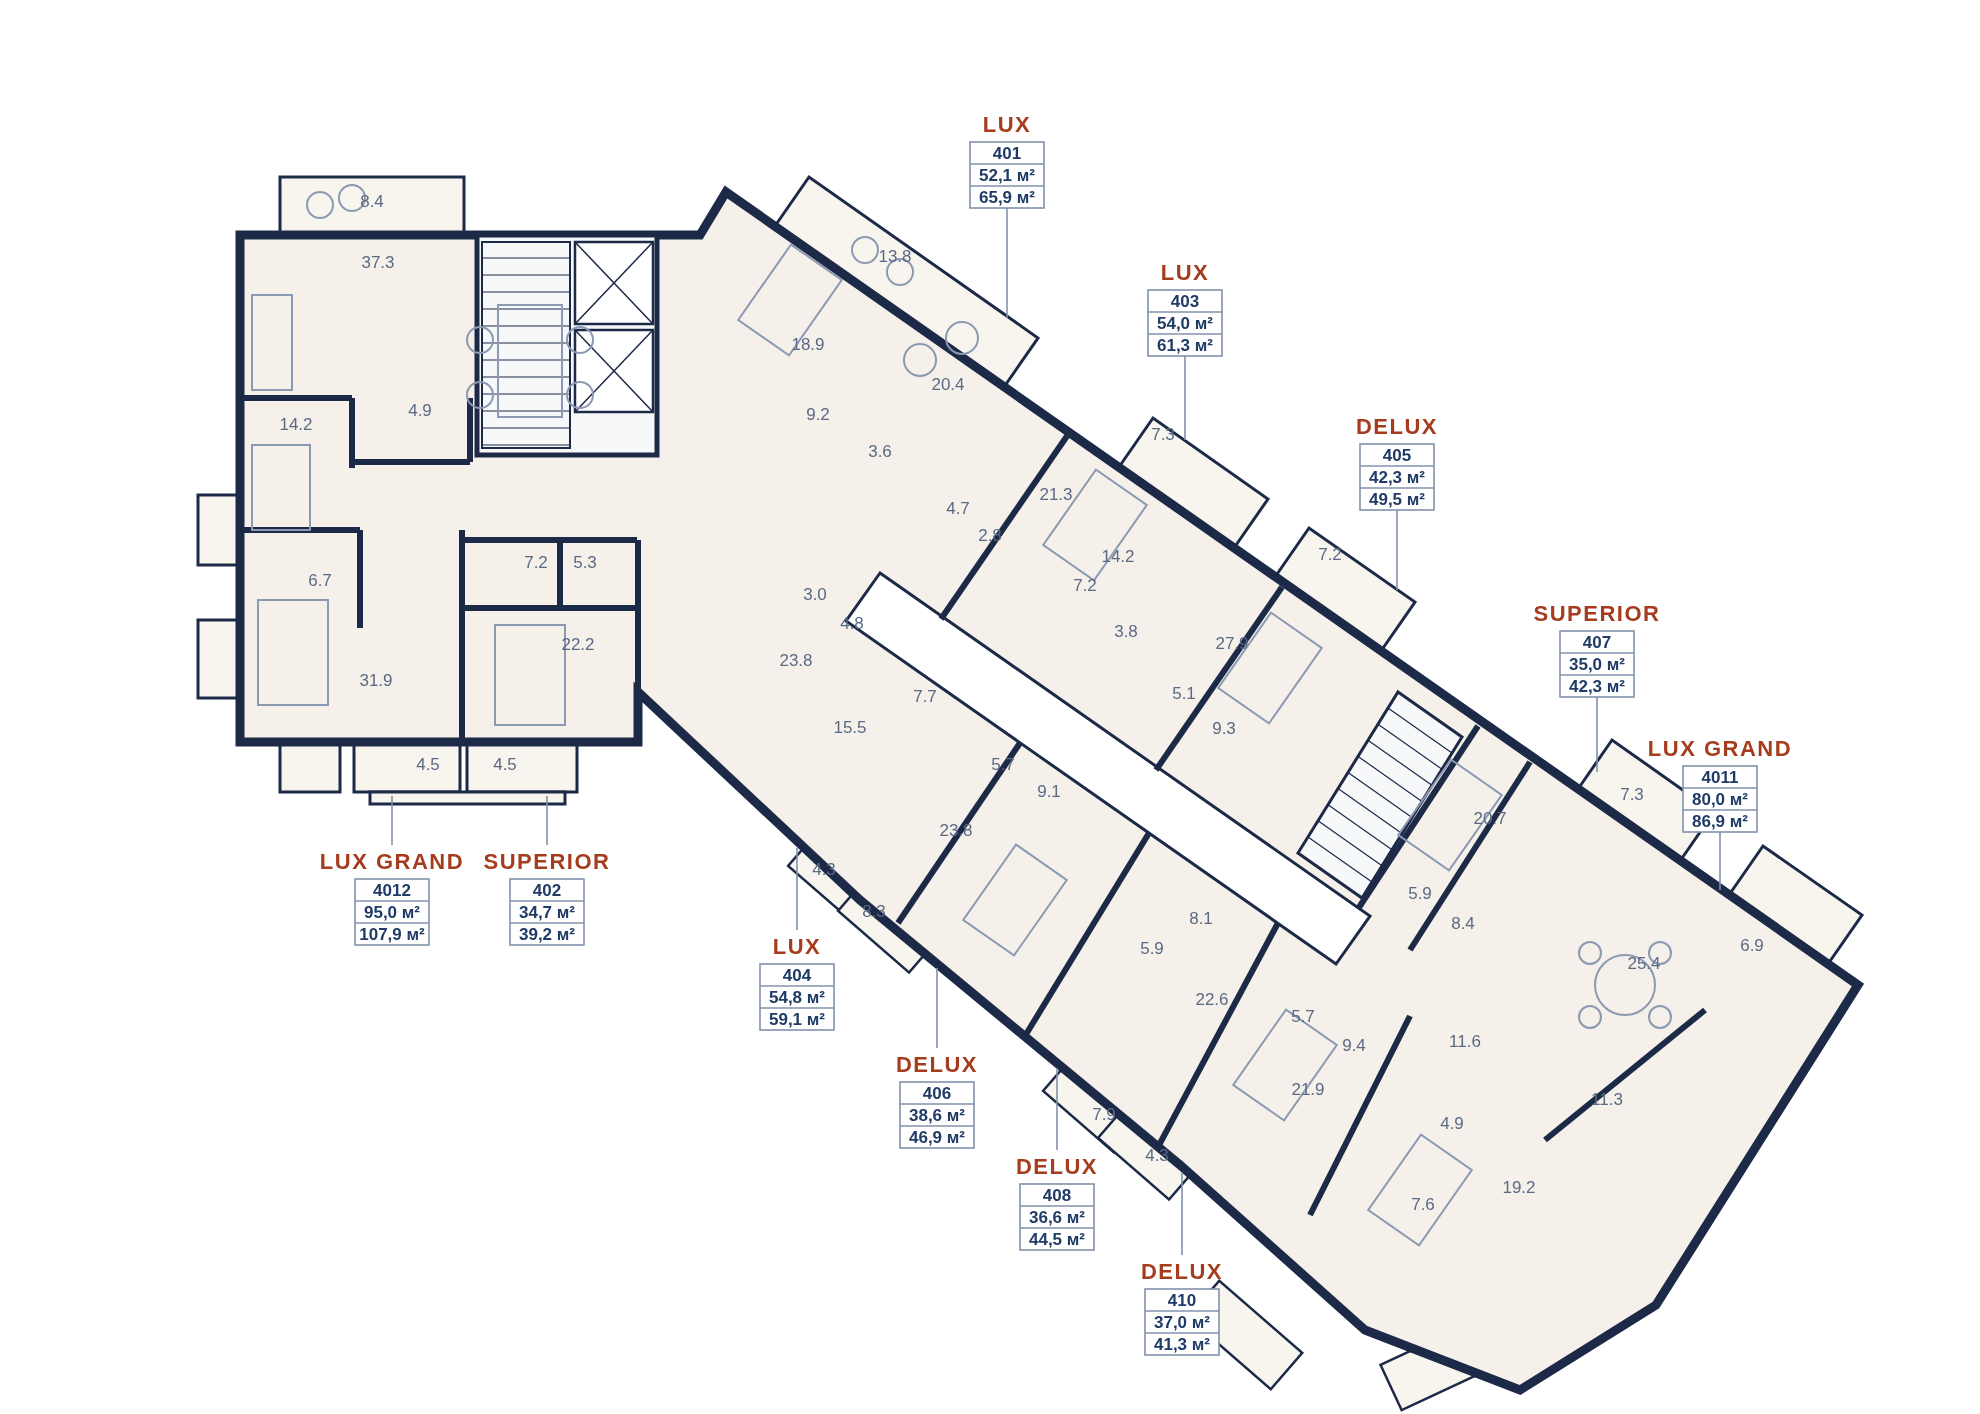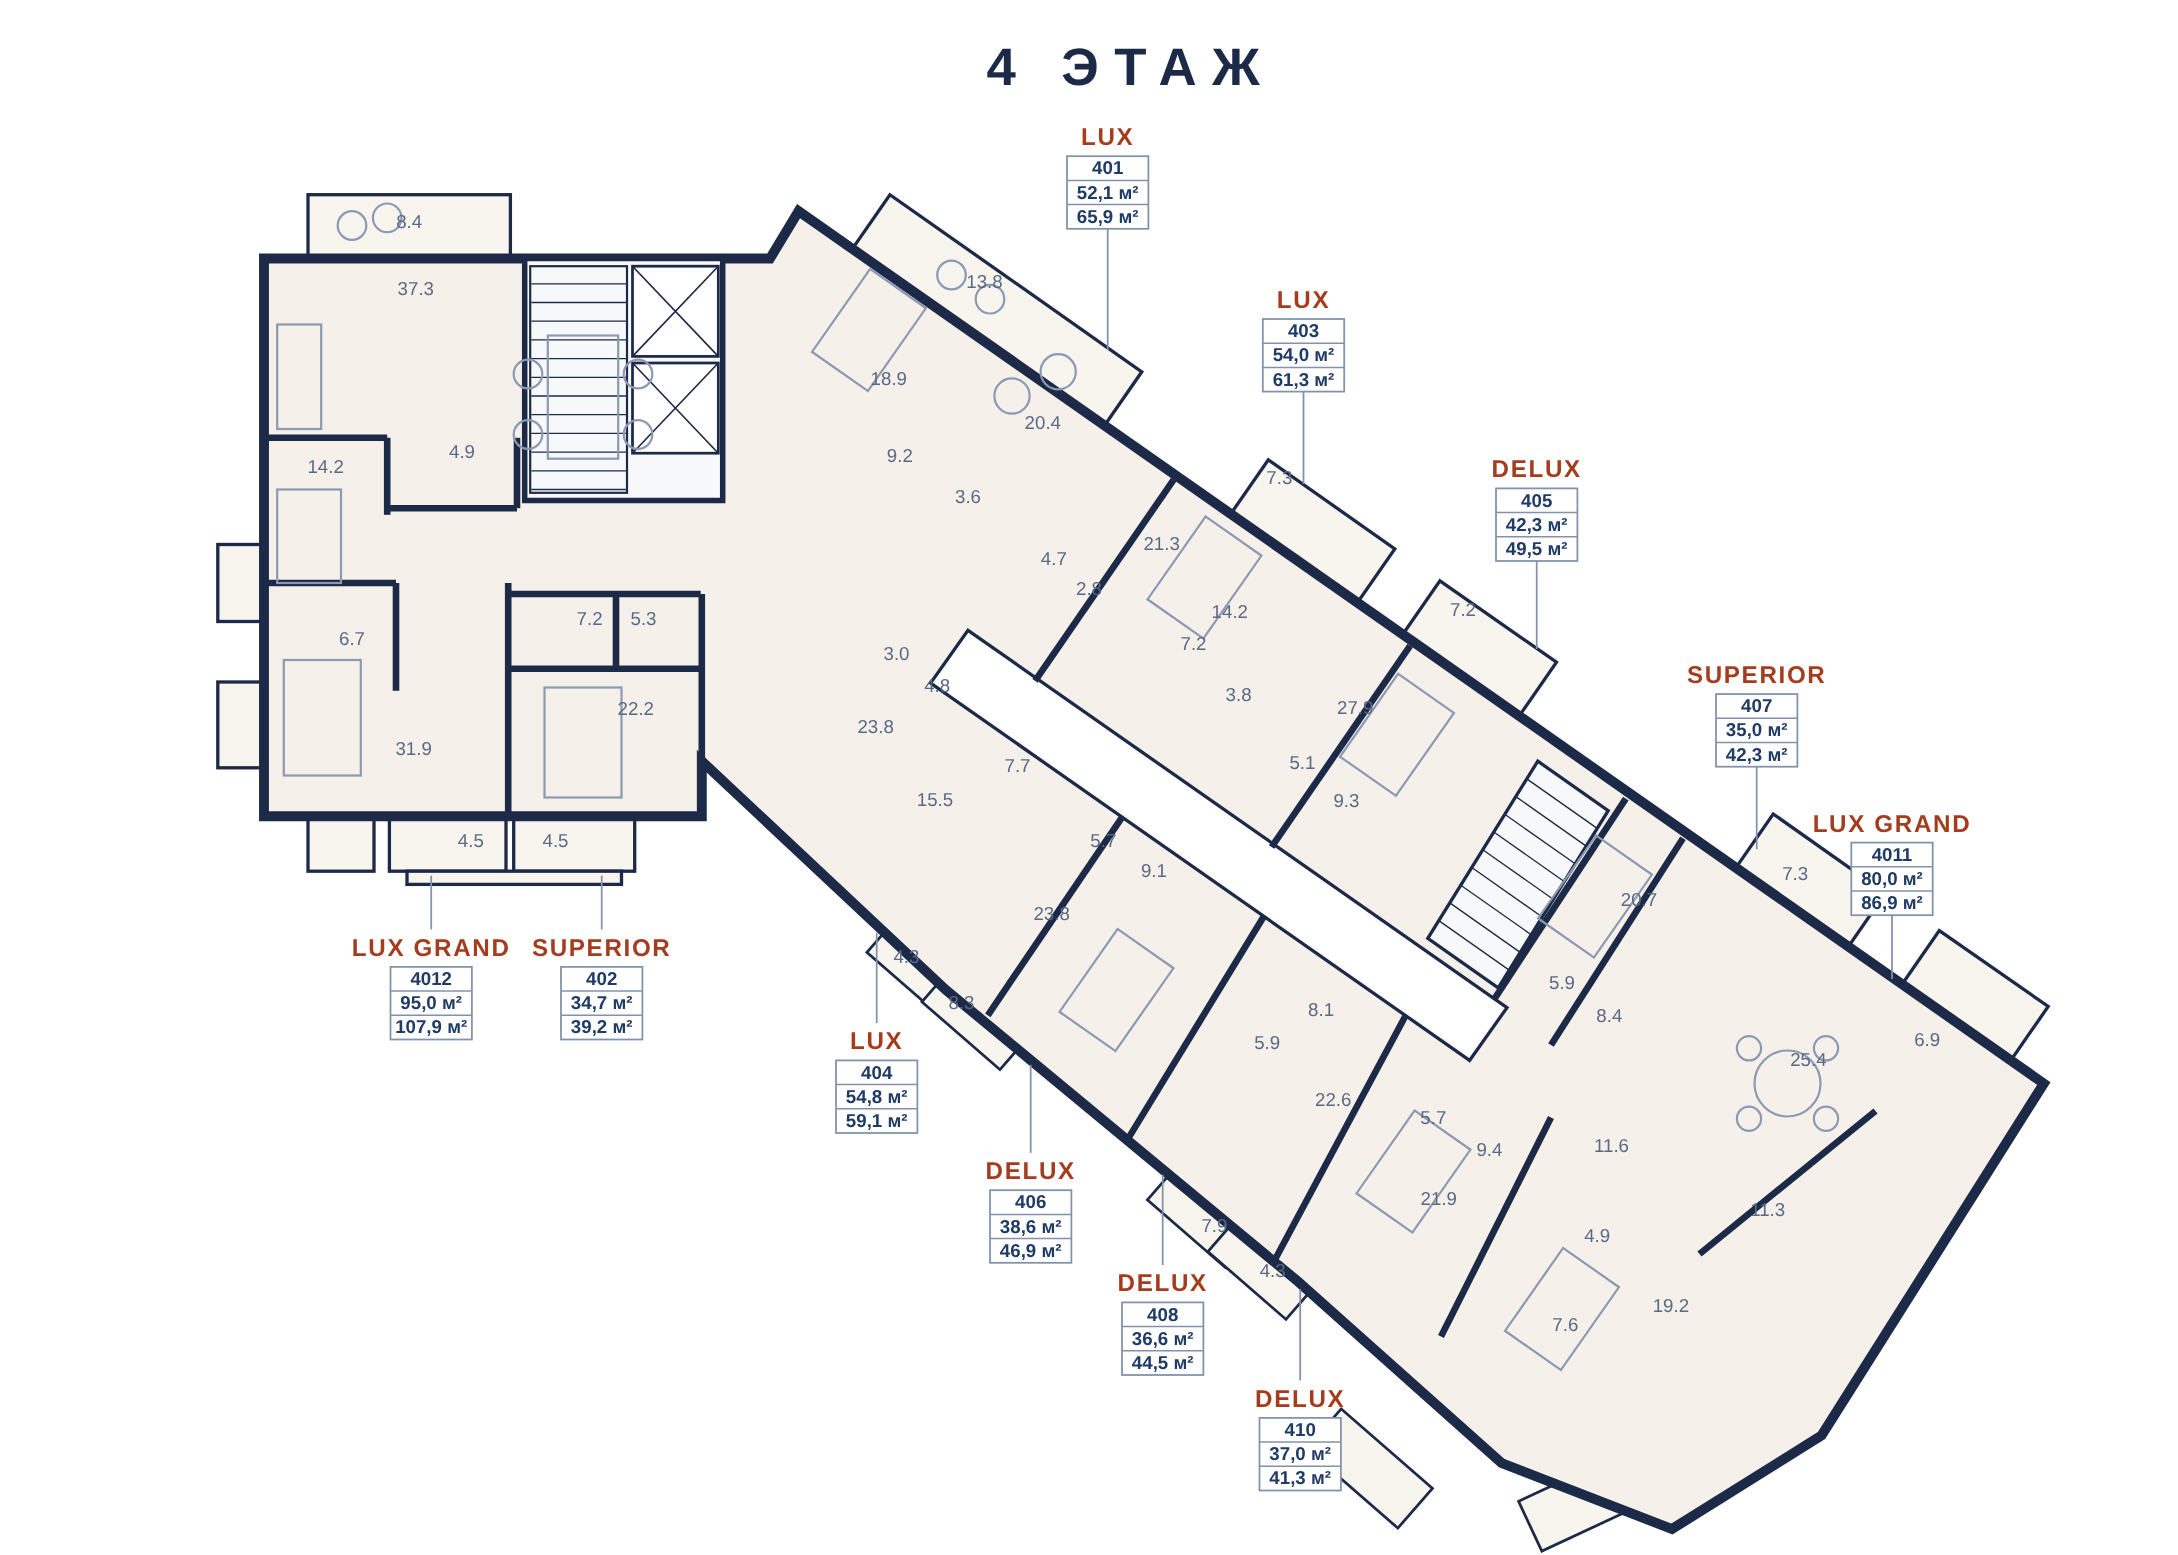--- a/index.html
+++ b/index.html
@@ -10,21 +10,20 @@
     font-size:48px;font-weight:bold;letter-spacing:14px;color:#1c2a48;white-space:nowrap;}
   text{font-family:"Liberation Sans", sans-serif;}
   .room-label{font-size:17px;fill:#5a6a85;}
   .unit-name{font-size:22px;font-weight:bold;letter-spacing:1.5px;fill:#a53c1e;text-anchor:middle;}
   .box-text{font-size:17px;font-weight:bold;fill:#1f3b66;text-anchor:middle;}
 </style>
 </head>
 <body>
 
 <div id="stage">
-  <div id="floor-title">4 ЭТАЖ</div>
   <svg id="plan-svg" width="1980" height="1414" viewBox="0 0 1980 1414">
       <rect x="280" y="177" width="184" height="58" fill="#f8f5ef" stroke="#1c2a48" stroke-width="3"></rect>
       <rect x="354" y="742" width="106" height="50" fill="#f8f5ef" stroke="#1c2a48" stroke-width="3"></rect>
       <rect x="467" y="742" width="110" height="50" fill="#f8f5ef" stroke="#1c2a48" stroke-width="3"></rect>
       <rect x="370" y="792" width="195" height="12" fill="#f8f5ef" stroke="#1c2a48" stroke-width="3"></rect>
       <rect x="198" y="495" width="42" height="70" fill="#f8f5ef" stroke="#1c2a48" stroke-width="3"></rect>
       <rect x="198" y="620" width="42" height="78" fill="#f8f5ef" stroke="#1c2a48" stroke-width="3"></rect>
       <rect x="280" y="742" width="60" height="50" fill="#f8f5ef" stroke="#1c2a48" stroke-width="3"></rect>
       <polygon points="775,226 809,177 1038,338 1004,387" fill="#f8f5ef" stroke="#1c2a48" stroke-width="3"></polygon>
       <polygon points="1119,467 1153,418 1268,499 1234,548" fill="#f8f5ef" stroke="#1c2a48" stroke-width="3"></polygon>

